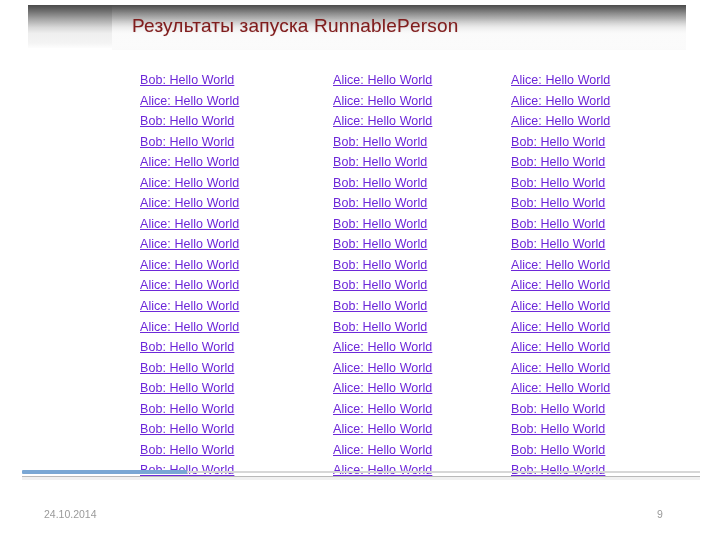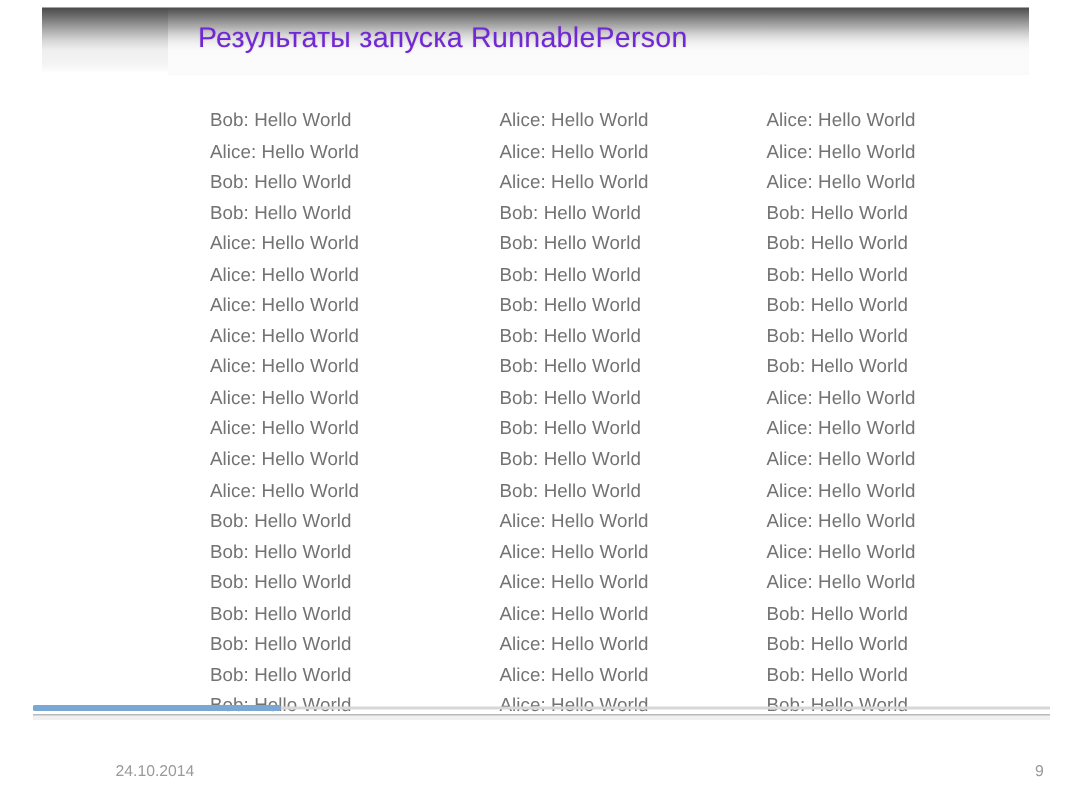--- a/index.html
+++ b/index.html
@@ -51,21 +51,21 @@
                 rgba(255,255,255,0.70) 62%,
                 rgba(250,250,250,1) 100%);
   }
 
   #slide-title {
     position: absolute;
     left: 132px;
     top: 14px;
     font-size: 19px;
     line-height: 24px;
-    color: #6d28d9;
+    color: #7f1d1d;
     letter-spacing: 0.2px;
     white-space: nowrap;
     text-shadow: 0 0 1px rgba(158,60,60,0.35);
   }
 
   
   #console-output {
     position: absolute;
     left: 140px;
     top: 70px;
@@ -77,23 +77,24 @@
     display: grid;
     grid-template-columns: 175px 172px auto;
     column-gap: 0;
   }
   .out-col {
     display: block;
   }
   .out-line {
     font-size: 12.5px;
     line-height: 20.55px;
-    color: #737373;
+    color: #6d28d9;
     white-space: nowrap;
     letter-spacing: 0.05px;
+    text-decoration: underline;
   }
   .col-2 .out-line { padding-left: 18px; }
   .col-3 .out-line { padding-left: 24px; }
 
   
   #h-scroll-track {
     position: absolute;
     left: 22px;
     top: 476px;
     width: 678px;
@@ -125,21 +126,20 @@
     left: 0;
     top: 505px;
     width: 720px;
     height: 22px;
   }
   .footer-text {
     position: absolute;
     font-size: 10.5px;
     color: #9a9a9a;
     white-space: nowrap;
-    margin-left: 33px;
   }
   #footer-date  { left: 44px;  top: 3px; }
   #footer-center{ left: 283px; top: 3px; letter-spacing: 0.1px; }
   #footer-page  { left: 657px; top: 3px; }
 </style>
 </head>
 <body>
 
 <div id="slide">
 

